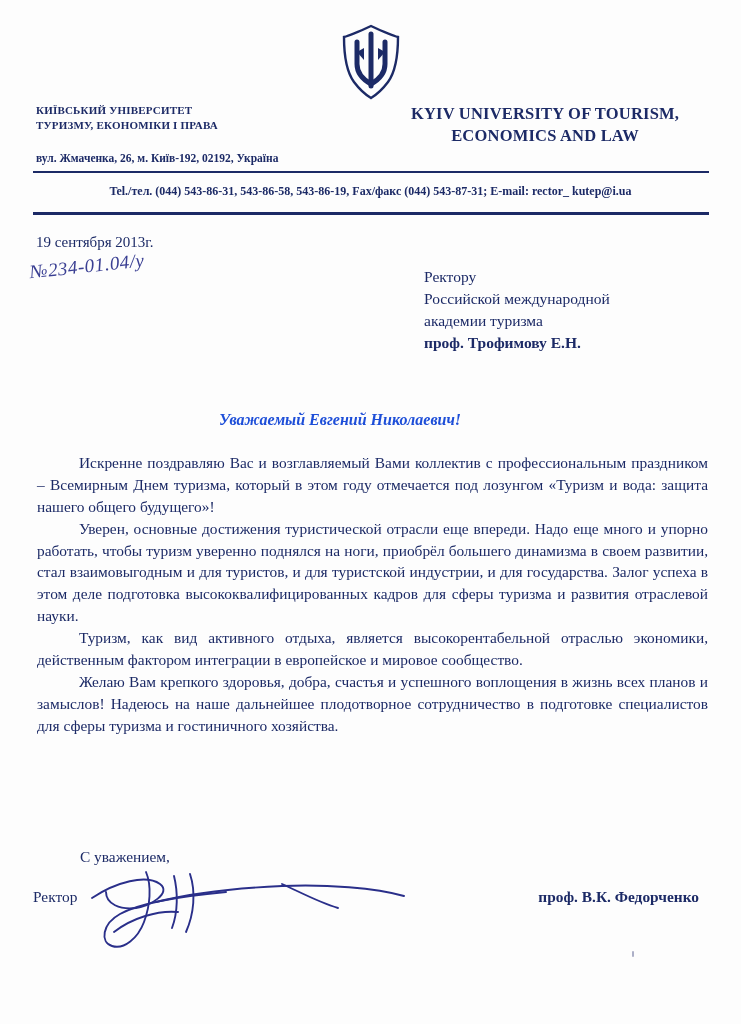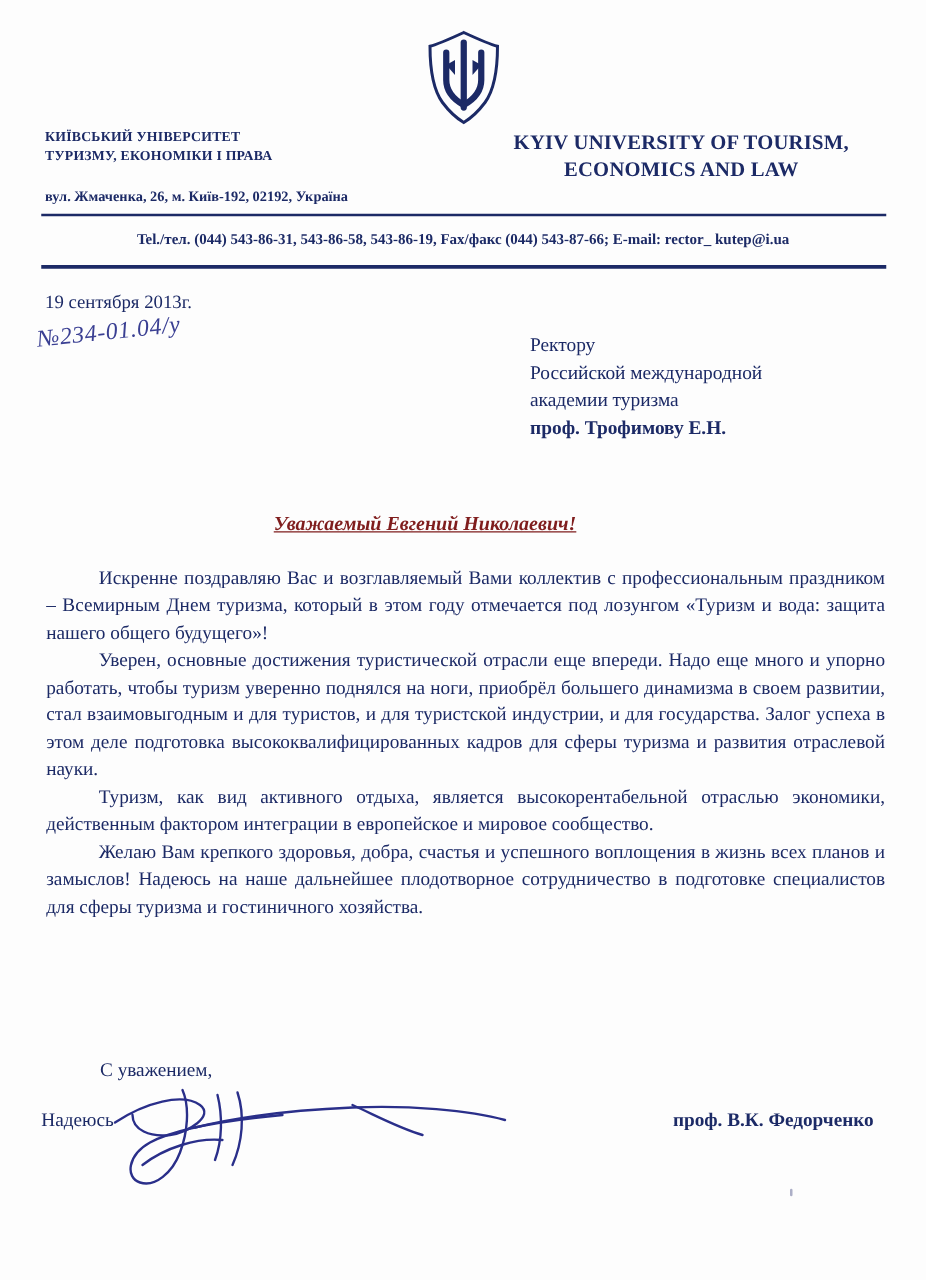--- a/index.html
+++ b/index.html
@@ -152,22 +152,21 @@
   }
 
   
   .salutation {
     position: absolute;
     left: 219px;
     top: 411px;
     font-size: 16px;
     font-weight: bold;
     font-style: italic;
-    color: #7f1d1d;
-    text-decoration: underline;
+    color: #1d4ed8;
   }
 
   
   .body-text {
     position: absolute;
     left: 37px;
     top: 452px;
     width: 671px;
     font-size: 15.4px;
     line-height: 1.42;
@@ -248,21 +247,21 @@
       <div>KYIV UNIVERSITY OF TOURISM,</div>
       <div>ECONOMICS AND LAW</div>
     </div>
   </div>
 
   <div class="addr-row">
     <div class="addr-ua">вул. Жмаченка, 26, м. Київ-192, 02192, Україна</div>
   </div>
 
   <div class="rule-top"></div>
-  <div class="contacts">Tel./тел. (044) 543-86-31, 543-86-58, 543-86-19, Fax/факс (044) 543-87-66; E-mail: rector_ kutep@i.ua</div>
+  <div class="contacts">Tel./тел. (044) 543-86-31, 543-86-58, 543-86-19, Fax/факс (044) 543-87-31; E-mail: rector_ kutep@i.ua</div>
   <div class="rule-bottom"></div>
 
   <div class="date-line">19 сентября 2013г.</div>
   <div class="regno">№234-01.04/у</div>
 
   <div class="addressee">
     <div>Ректору</div>
     <div>Российской международной</div>
     <div>академии туризма</div>
     <div class="bold">проф. Трофимову Е.Н.</div>
@@ -271,21 +270,21 @@
   <div class="salutation">Уважаемый Евгений Николаевич!</div>
 
   <div class="body-text">
     <p>Искренне поздравляю Вас и возглавляемый Вами коллектив с профессиональным праздником – Всемирным Днем туризма, который в этом году отмечается под лозунгом «Туризм и вода: защита нашего общего будущего»!</p>
     <p>Уверен, основные достижения туристической отрасли еще впереди. Надо еще много и упорно работать, чтобы туризм уверенно поднялся на ноги, приобрёл большего динамизма в своем развитии, стал взаимовыгодным и для туристов, и для туристской индустрии, и для государства. Залог успеха в этом деле подготовка высококвалифицированных кадров для сферы туризма и развития отраслевой науки.</p>
     <p>Туризм, как вид активного отдыха, является высокорентабельной отраслью экономики, действенным фактором интеграции в европейское и мировое сообщество.</p>
     <p>Желаю Вам крепкого здоровья, добра, счастья и успешного воплощения в жизнь всех планов и замыслов! Надеюсь на наше дальнейшее плодотворное сотрудничество в подготовке специалистов для сферы туризма и гостиничного хозяйства.</p>
   </div>
 
   <div class="closing">С уважением,</div>
-  <div class="sig-role">Надеюсь</div>
+  <div class="sig-role">Ректор</div>
   <div class="sig-name">проф. В.К. Федорченко</div>
 
   <div class="signature">
     <svg viewBox="0 0 350 100" width="350" height="100" aria-hidden="true">
       <g fill="none" stroke="#2a2f8a" stroke-width="1.9" stroke-linecap="round">
         <path d="M6 36 C30 20 60 12 74 22 C86 31 64 44 50 46 C34 48 20 42 20 30"></path>
         <path d="M60 10 C66 24 64 44 58 60 C52 76 38 88 26 84 C14 80 16 62 34 52 C56 40 96 34 140 30"></path>
         <path d="M88 14 C92 30 92 50 86 66"></path>
         <path d="M104 12 C110 30 108 52 100 70"></path>
         <path d="M70 40 C110 30 150 26 196 24 C240 22 290 26 318 34"></path>

